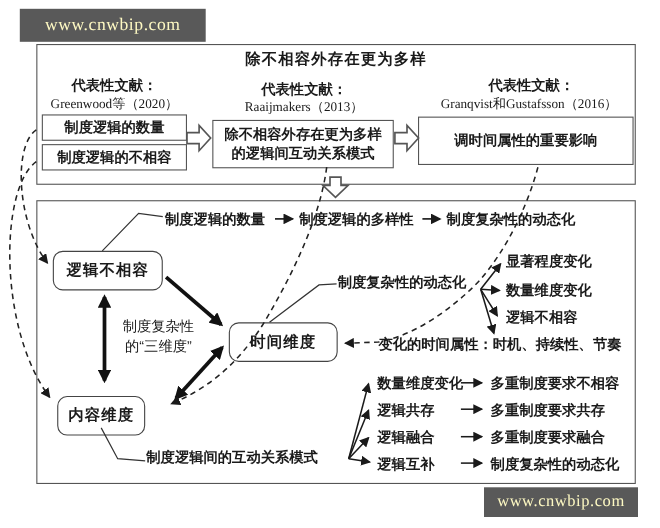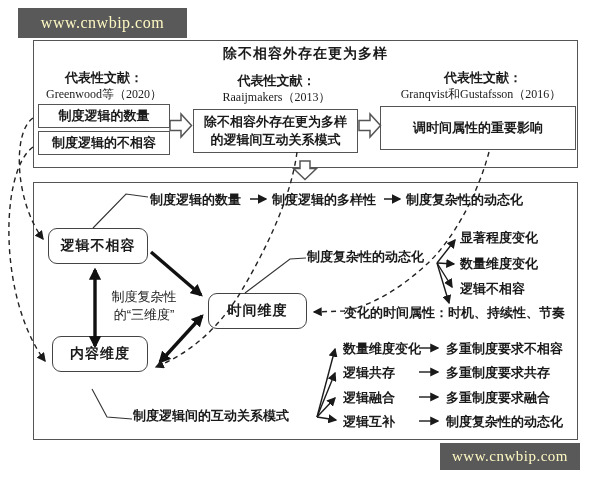--- a/index.html
+++ b/index.html
@@ -52,21 +52,21 @@
     <div>调时间属性的重要影响</div>
   </div>
 
   <div class="outer" style="left:33px;top:182px;width:545px;height:258px;"></div>
 
   <div class="t" style="left:150px;top:192px;">制度逻辑的数量</div>
   <div class="t" style="left:272px;top:192px;">制度逻辑的多样性</div>
   <div class="t" style="left:406px;top:192px;">制度复杂性的动态化</div>
 
   <div class="rbox" style="left:48px;top:228px;width:100px;height:36px;">逻辑不相容</div>
-  <div class="rbox" style="left:52px;top:336px;width:96px;height:36px;">内容维度</div>
+  <div class="rbox" style="left:52px;top:360px;width:80px;height:36px;">内容维度</div>
   <div class="rbox" style="left:208px;top:293px;width:99px;height:36px;">时间维度</div>
 
   <div class="core" style="left:100px;top:288px;width:88px;">
     <div>制度复杂性</div>
     <div>的“三维度”</div>
   </div>
 
   <div class="t" style="left:307px;top:249px;">制度复杂性的动态化</div>
   <div class="t" style="left:460px;top:230px;">显著程度变化</div>
   <div class="t" style="left:460px;top:256px;">数量维度变化</div>

